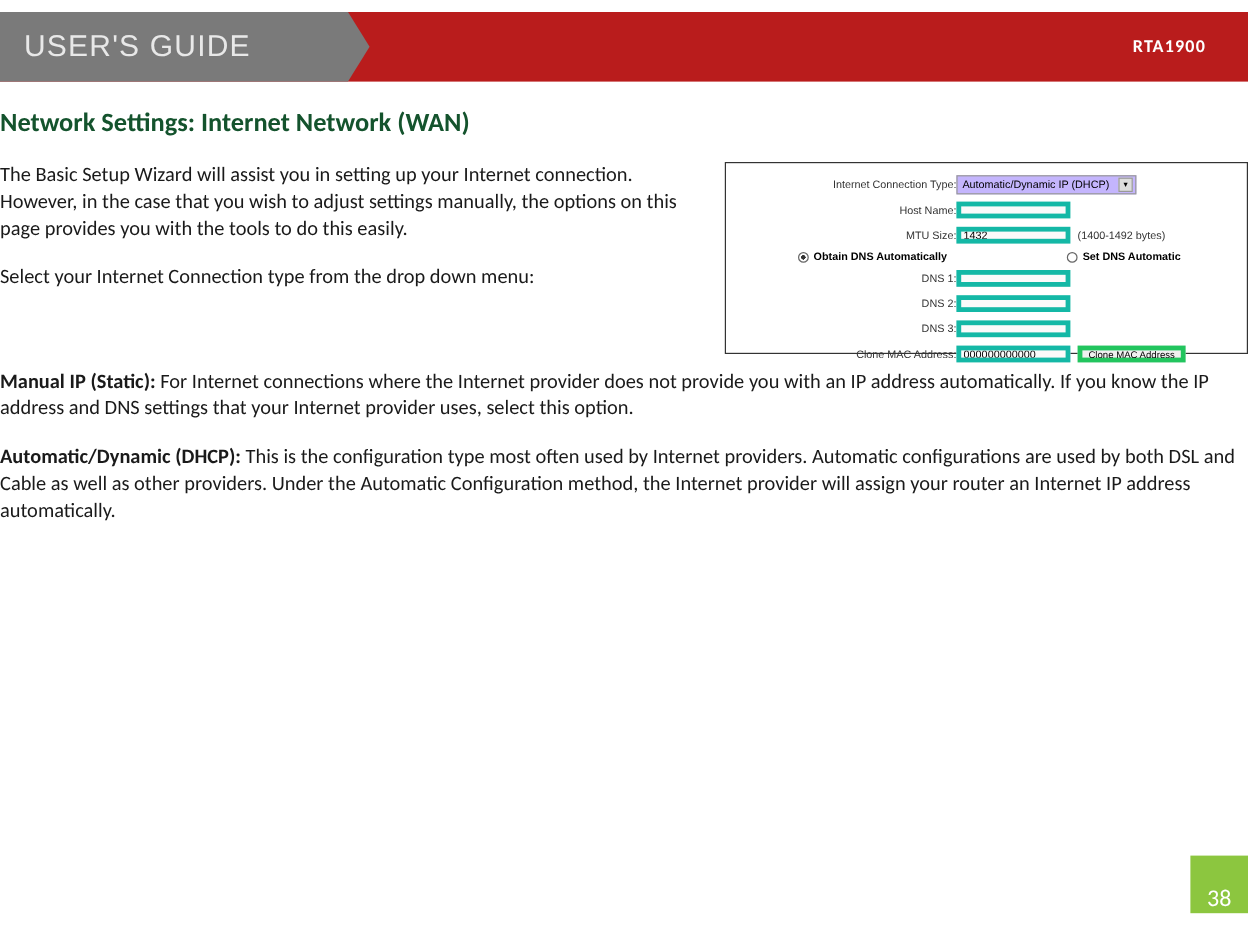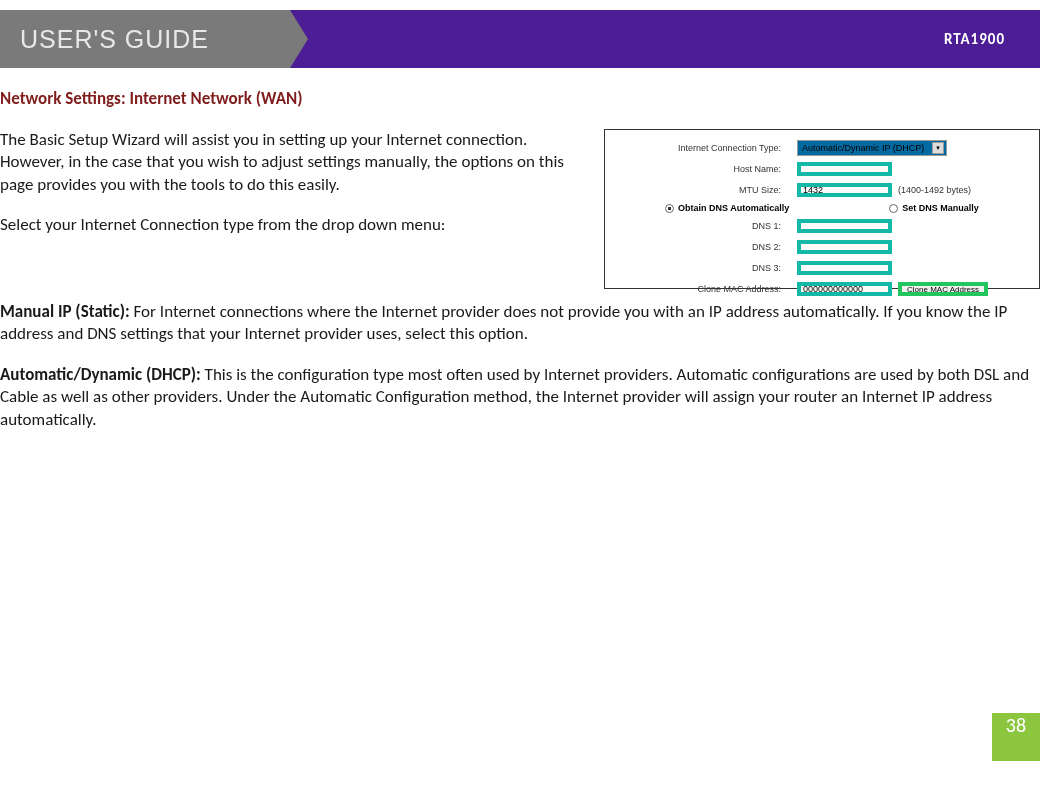--- a/index.html
+++ b/index.html
@@ -6,21 +6,21 @@
     body {
       width: 1040px;
       height: 791px;
       font-family: Calibri, Arial, sans-serif;
       background: #ffffff;
       position: relative;
     }
     .header {
       width: 100%;
       height: 58px;
-      background: #4c1d95;
+      background: #b91c1c;
       position: relative;
       margin-top: 10px;
     }
     .header-left {
       position: absolute;
       left: 0;
       top: 0;
       height: 58px;
       width: 290px;
       background: #7a7a7a;
@@ -54,23 +54,23 @@
       color: #ffffff;
       font-size: 15px;
       font-weight: bold;
       letter-spacing: 1px;
       margin-left: 45px;
     }
     .content {
       padding: 20px 0 0 0;
     }
     .section-title {
-      font-size: 17px;
-      font-weight: bold;
-      color: #7f1d1d;
+      font-size: 22px;
+      font-weight: bold;
+      color: #14532d;
       margin-bottom: 20px;
     }
     .body-row {
       display: flex;
       gap: 14px;
       margin-bottom: 12px;
     }
     .body-left {
       flex: 1;
     }
@@ -95,21 +95,21 @@
     }
     .form-row {
       display: flex;
       align-items: center;
       margin-bottom: 5px;
       height: 16px;
     }
     .form-label {
       width: 180px;
       text-align: right;
-      padding-right: 16px;
+      padding-right: 0;
       color: #333;
       font-size: 9px;
     }
     .form-input {
       height: 14px;
       border: 4px solid #14b8a6;
       background: #fafafa;
       font-size: 9px;
       padding: 0 2px;
     }
@@ -129,21 +129,21 @@
     }
     .radio-opt { display: flex; align-items: center; gap: 4px; }
     .radio-dot {
       width: 9px; height: 9px; border-radius: 50%;
       border: 1px solid #666; display: inline-block;
     }
     .radio-dot.checked { background: radial-gradient(circle, #333 35%, #fff 40%); }
     .select-box {
       height: 16px;
       border: 1px solid #999;
-      background: #0369a1;
+      background: #c4b5fd;
       font-size: 9px;
       padding: 0 4px;
       display: flex;
       align-items: center;
       width: 150px;
       position: relative;
     }
     .select-arrow {
       position: absolute; right: 2px; top: 50%;
       transform: translateY(-50%);
@@ -165,21 +165,21 @@
     .page-number {
       position: absolute;
       bottom: 30px;
       right: 0;
       width: 48px;
       height: 48px;
       background: #8cc63f;
       color: #ffffff;
       font-size: 20px;
       display: flex;
-      align-items: flex-start;
+      align-items: flex-end;
       justify-content: center;
     }
   </style>
 </head>
 <body>
 
 <div class="header">
   <div class="header-left">
     <span class="header-title">USER'S GUIDE</span>
   </div>
@@ -212,21 +212,21 @@
         <input class="form-input sm" value="1432" style="">
         <span class="form-hint">(1400-1492 bytes)</span>
       </div>
       <div class="radio-row">
         <span class="radio-opt">
           <span class="radio-dot checked"></span>
           <span>Obtain DNS Automatically</span>
         </span>
         <span class="radio-opt">
           <span class="radio-dot"></span>
-          <span>Set DNS Manually</span>
+          <span>Set DNS Automatic</span>
         </span>
       </div>
       <div class="form-row">
         <span class="form-label">DNS 1:</span>
         <input class="form-input sm" style="">
       </div>
       <div class="form-row">
         <span class="form-label">DNS 2:</span>
         <input class="form-input sm" style="">
       </div>

